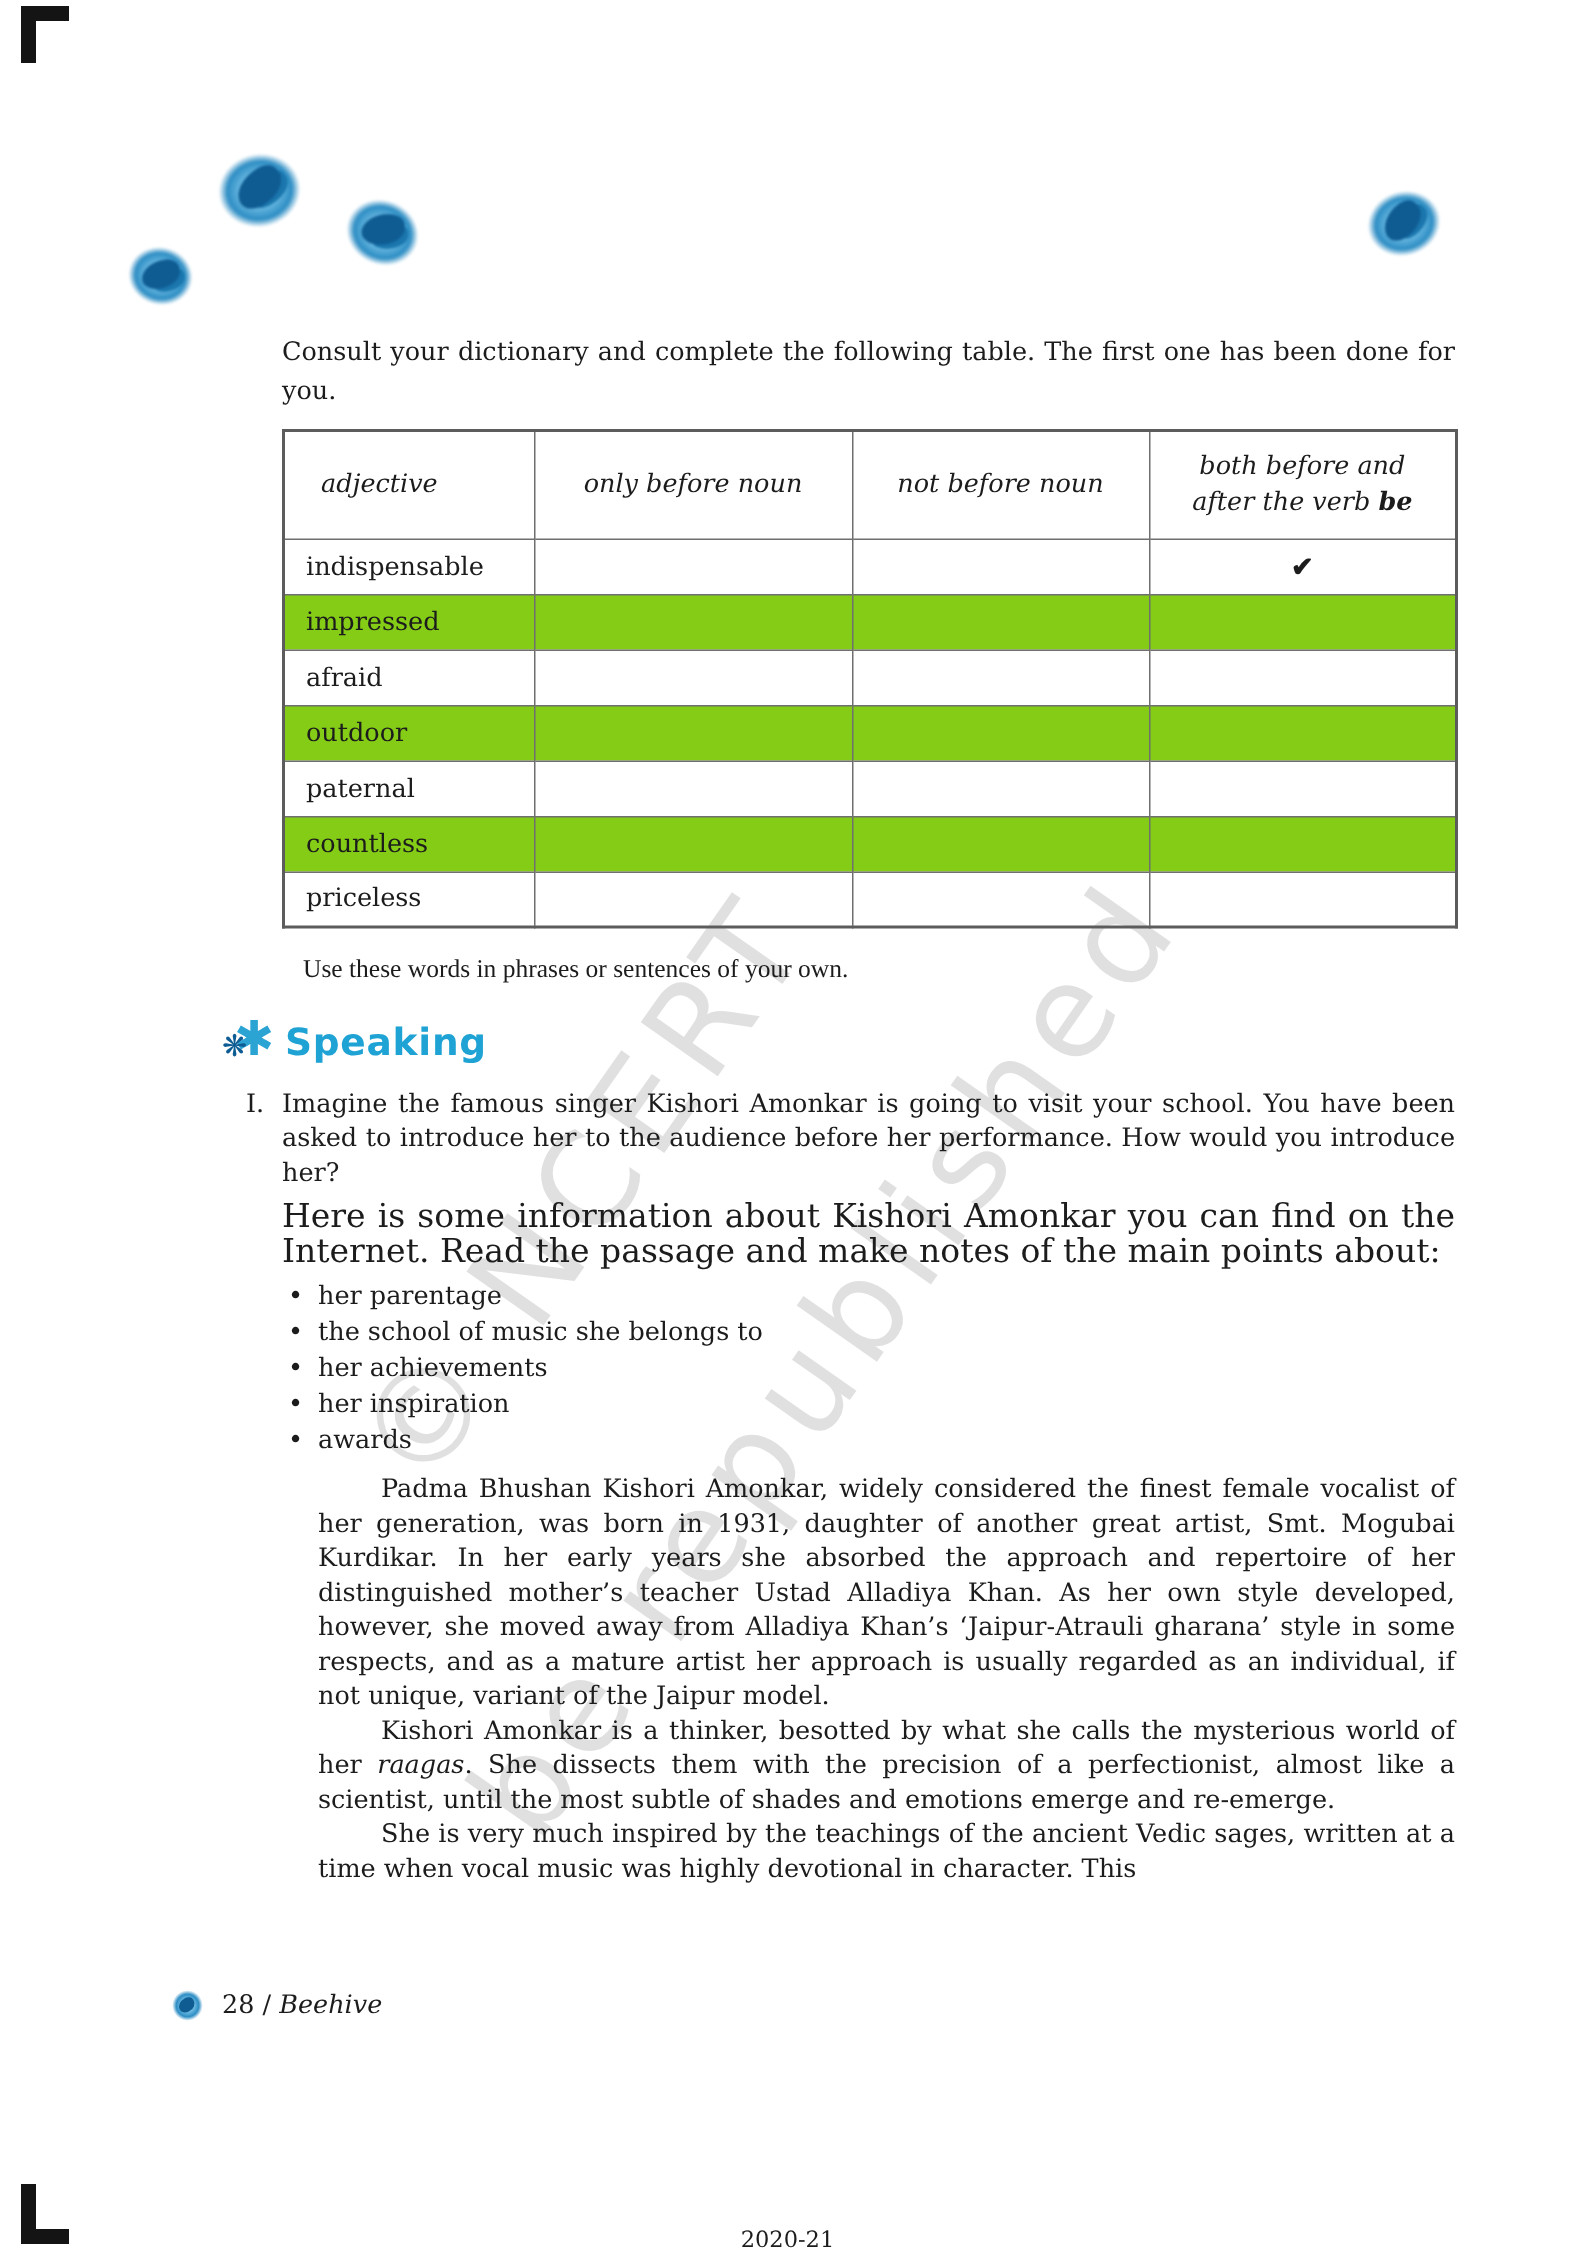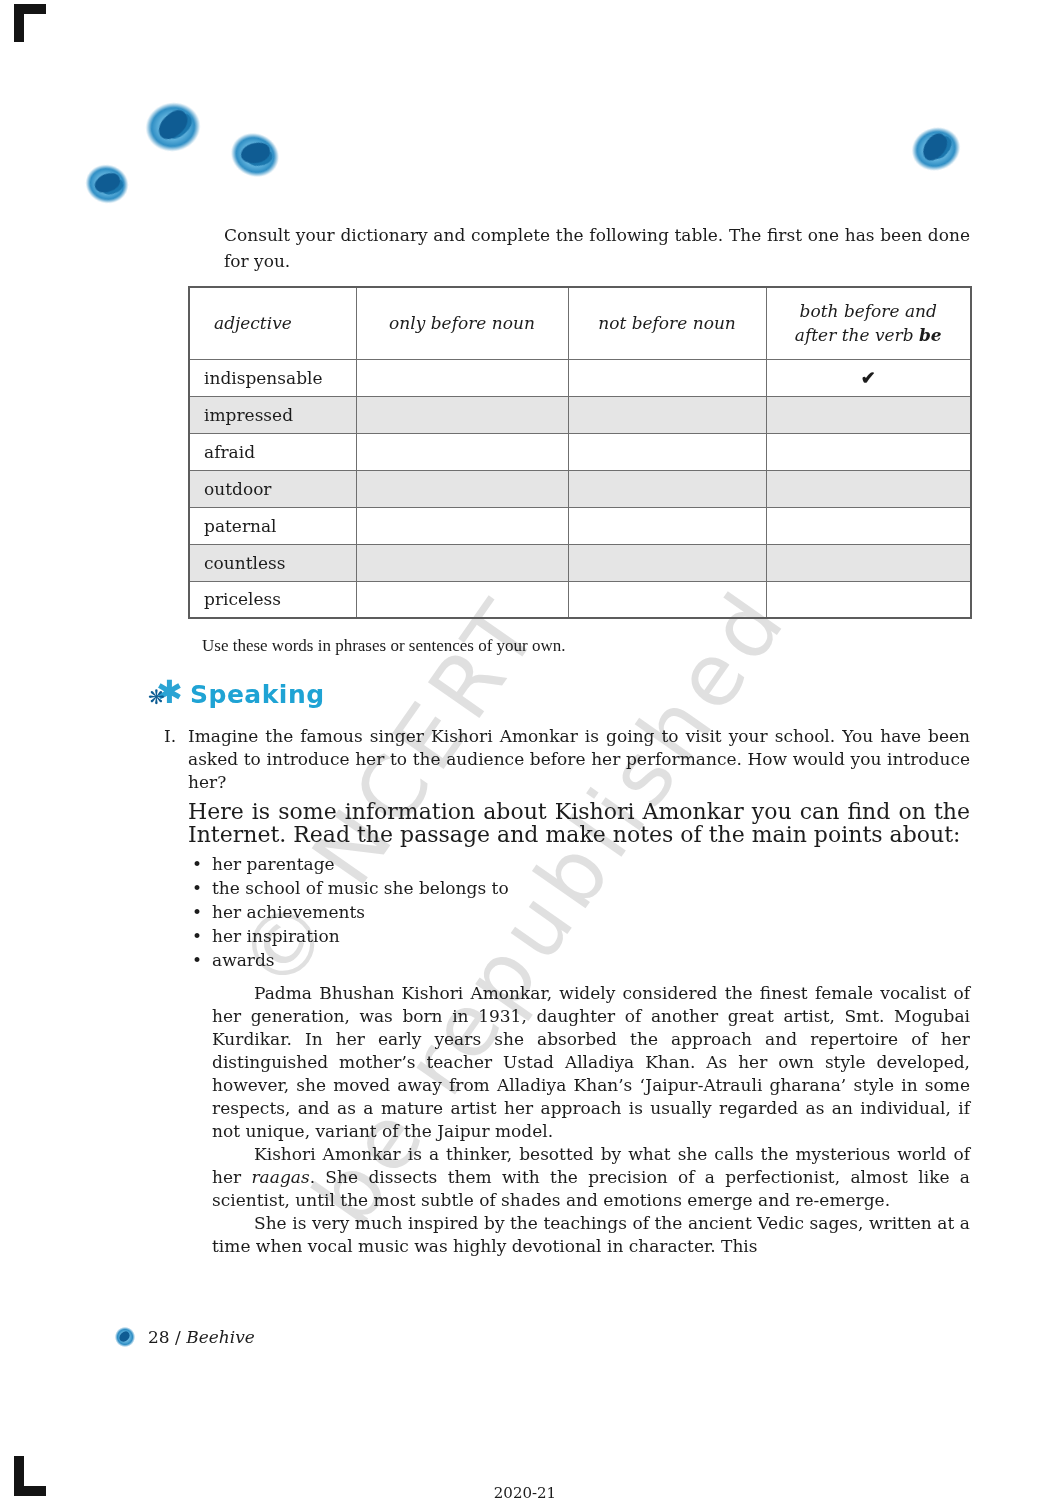--- a/index.html
+++ b/index.html
@@ -26,31 +26,31 @@
   
   .watermark { position:absolute; left:30px; top:540px; width:880px; height:620px;
                transform:rotate(-55deg); display:flex; flex-direction:column; gap:96px;
                align-items:center; justify-content:center; pointer-events:none;
                font-family:"DejaVu Sans", sans-serif; color:rgba(125,125,125,0.24);
                font-size:86px; letter-spacing:8px; white-space:nowrap; }
 
   
   .content { position:absolute; left:188px; top:222px; width:782px; }
 
-  .intro { font-size:17px; line-height:26px; text-align:justify; margin-bottom:12px;margin-left:36px; }
+  .intro { font-size:17px; line-height:26px; text-align:justify; margin-bottom:12px; }
 
   table.adj-table { border-collapse:collapse; width:782px; table-layout:fixed;
                     border:2px solid #5c5c5c; }
   .adj-table th, .adj-table td { border:1px solid #6f6f6f; }
   .adj-table thead th { font-style:italic; font-weight:normal; font-size:17px;
                         height:72px; vertical-align:middle; text-align:center; line-height:24px; }
   .adj-table th.col-adjective { text-align:left; padding-left:24px; }
   .adj-table tbody td { height:37px; font-size:17px; vertical-align:middle; }
   .adj-table td.cell-adjective { padding-left:14px; }
-  .adj-table tr.alt { background:#e5e5e5; }
+  .adj-table tr.alt { background:#84cc16; }
   .adj-table td.cell-both { text-align:center; font-size:18px; font-weight:bold; }
   .be { font-weight:bold; }
 
   .use-words { margin-top:14px; padding-left:14px; font-size:17px; line-height:26px;font-family:Liberation Serif, serif; }
 
   .speaking { display:flex; align-items:center; margin-top:16px; margin-left:-40px; height:38px; }
   .speaking-icon { position:relative; width:42px; height:38px; display:inline-block; }
   .speaking-icon .g1 { position:absolute; left:8px; top:-2px; font-size:32px; color:#2ba4d4; }
   .speaking-icon .g2 { position:absolute; left:0px; top:10px; font-size:20px; color:#0d5c93; }
   .speaking-label { font-family:"DejaVu Sans", sans-serif; font-weight:bold;

